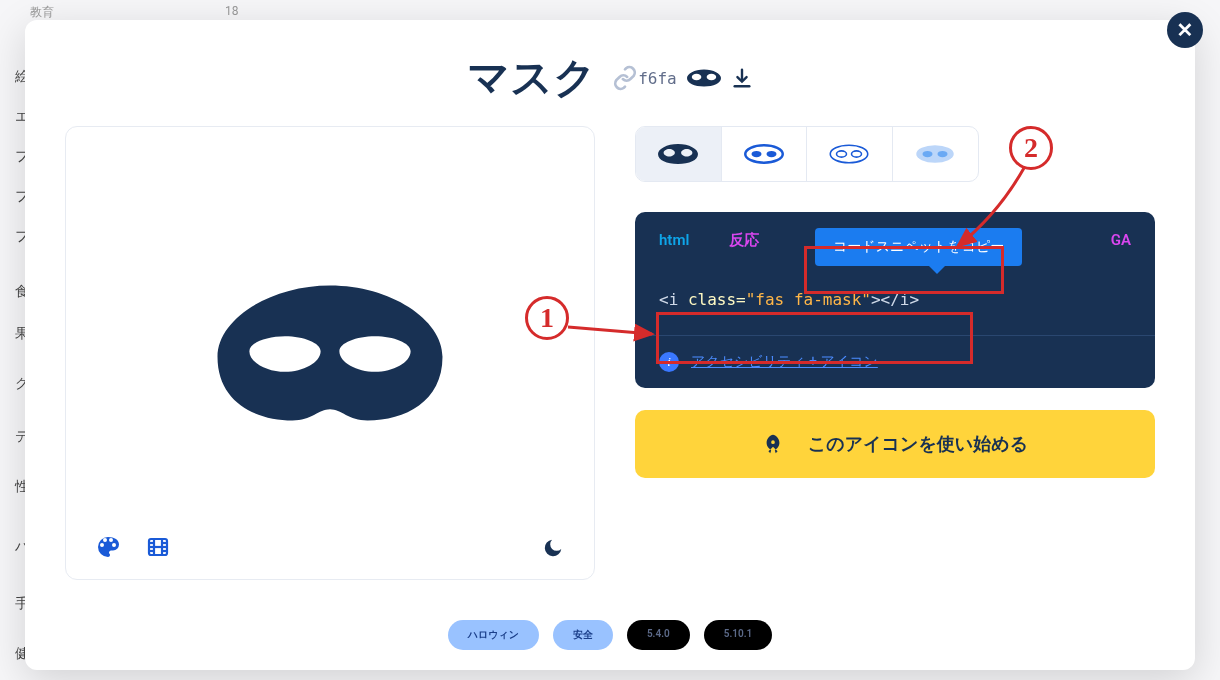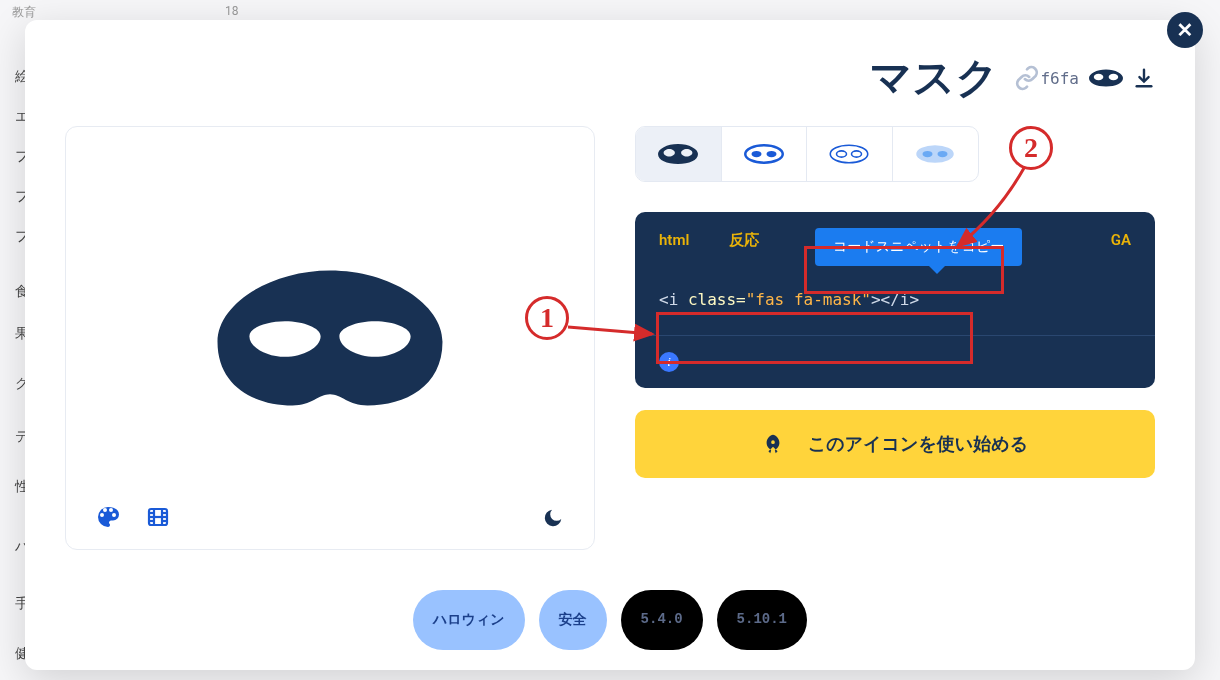--- a/index.html
+++ b/index.html
@@ -1,32 +1,32 @@
 <!DOCTYPE html>
 <html><head>
 <meta charset="utf-8">
 <style>
   * { box-sizing: border-box; margin: 0; padding: 0; }
   html, body { width: 1220px; height: 680px; font-family: -apple-system, BlinkMacSystemFont, "Segoe UI", Roboto, "Hiragino Sans", sans-serif; overflow: hidden; background: #fff; }
   .backdrop { position: absolute; inset: 0; background: #f6f6f8; }
-  .backdrop .bg-text { position: absolute; color: #999; font-size: 12px; left: 12px; }
+  .backdrop .bg-text { position: absolute; color: #999; font-size: 12px; left: 30px; }
   .backdrop .bg-left-col { position:absolute; left:15px; width:6px; color:#444; font-size:14px; }
   .modal {
     position: absolute; left: 25px; top: 20px; right: 25px; bottom: 10px;
     background: #fff; border-radius: 12px; box-shadow: 0 10px 40px rgba(0,0,0,.15);
     padding: 30px 40px 20px 40px;
     display: flex; flex-direction: column;
   }
   .close-btn {
     position: absolute; top: -8px; right: -8px;
     width: 36px; height: 36px; border-radius: 50%;
     background: #183153; color: #fff; display:flex; align-items:center; justify-content:center;
     font-size: 20px; font-weight: bold; cursor: pointer;
   }
-  .header { display:flex; align-items:center; justify-content: flex-end; margin-bottom: 20px; }
+  .header { display:flex; align-items:center; justify-content: center; margin-bottom: 20px; }
   .title-wrap { display:flex; align-items:center; gap:16px; }
   .title { font-size: 42px; font-weight: 700; color: #183153; }
   .link-ic { color:#b5c0d4; }
   .header-right { display:flex; align-items:center; gap: 10px; color:#183153; }
   .unicode-val { font-family: ui-monospace, Menlo, monospace; color:#616d8a; font-size: 16px; }
   .hdr-ic { color:#183153; cursor:pointer; }
   .body { display:flex; gap: 40px; flex:1; }
   .left-col { flex: 0 0 530px; display:flex; flex-direction:column; }
   .preview {
     flex:1; border:1px solid #e7ebf2; border-radius:12px; position:relative;
@@ -43,22 +43,22 @@
     border-right:1px solid #e4e9f2; cursor:pointer;
   }
   .variant:last-child { border-right:none; }
   .variant.sel { background:#ecf0f7; }
   .code-box {
     background:#183153; border-radius:10px; color:#fff; position:relative;
     margin-bottom: 22px;
   }
   .tabs { display:flex; align-items:center; height:56px; padding: 0 24px; gap: 40px; font-size:15px; }
   .tab { color:#4b8cff; cursor:pointer; font-weight:600; }
-  .tab.active { color:#eab308; }
-  .tab.obscured-left, .tab.obscured-right { color:#eab308; }
+  .tab.active { color:#0ea5e9; }
+  .tab.obscured-left, .tab.obscured-right { color:#d946ef; }
   .tooltip {
     position:absolute; top: 16px; left: 180px; z-index: 5;
     background:#1b7cf0; color:#fff; font-size:14px; padding:10px 18px; border-radius:4px;
     white-space:nowrap;
   }
   .tooltip::after {
     content:""; position:absolute; bottom:-8px; left:114px;
     border:8px solid transparent; border-top-color:#1b7cf0; border-bottom:none;
   }
   .snippet {
@@ -71,21 +71,21 @@
   }
   .a11y .info-circle { width:20px;height:20px;border-radius:50%;background:#3a78ff;display:flex;align-items:center;justify-content:center;font-style:italic;font-family:Georgia,serif;font-size:13px;color:#fff;}
   .a11y a { color:#4b8cff; text-decoration: underline; cursor:pointer; }
   .cta {
     background:#ffd43b; color:#183153; font-weight:700; font-size:18px;
     border-radius:10px; padding:22px; display:flex; align-items:center; justify-content:center; gap:24px;
     cursor:pointer;
   }
   .footer-tags { margin-top: 40px; display:flex; justify-content:center; gap:14px; }
   .tag-pill {
-    padding:21px 20px; border-radius:999px; font-size:14px; font-weight:600; cursor:pointer;font-family:Liberation Mono, monospace;
+    padding:8px 20px; border-radius:999px; font-size:10px; font-weight:600; cursor:pointer;
   }
   .pill-primary { background:#99c2ff; color:#1b3f8a; }
   .pill-version { background:#000000; color:#5c6a89; }
   
   .anno-box { position:absolute; border:3px solid #d52b2b; pointer-events:none; z-index: 20; }
   .circled-num {
     position:absolute; width:44px; height:44px; border:3px solid #d52b2b; border-radius:50%;
     color:#d52b2b; display:flex; align-items:center; justify-content:center;
     font-size:28px; font-weight:700; font-family: Georgia, "Times New Roman", serif;
     background: #fff; z-index: 25;
@@ -218,20 +218,21 @@
           <span class="tab obscured-right" style="margin-left:auto">GA</span>
         </div>
         <div class="tooltip">
           <span>コードスニペットをコピー</span>
         </div>
         <div class="snippet">
           <span class="tag">&lt;i</span><span class="attr"> class=</span><span class="str">"</span><span class="str">fas fa-mask</span><span class="str">"</span><span class="tag">&gt;</span><span class="tag">&lt;/i&gt;</span>
         </div>
         <div class="a11y">
           <span class="info-circle">i</span>
+          <a>アクセシビリティ + アイコン</a>
         </div>
       </div>
 
       <div class="cta">
         <span>
           <svg width="22" height="22" viewBox="0 0 24 24" fill="#183153">
               <path d="M12 2c3 0 7 4 7 9 0 2-1 4-2 5l-2 2-3-3-3 3-2-2c-1-1-2-3-2-5 0-5 4-9 7-9zm0 6a2 2 0 1 0 0 4 2 2 0 0 0 0-4zM7 20l2-2 1 1-1 3zm10 0l-2-2-1 1 1 3z"></path>
             </svg>
         </span>
         <span>このアイコンを使い始める</span>

